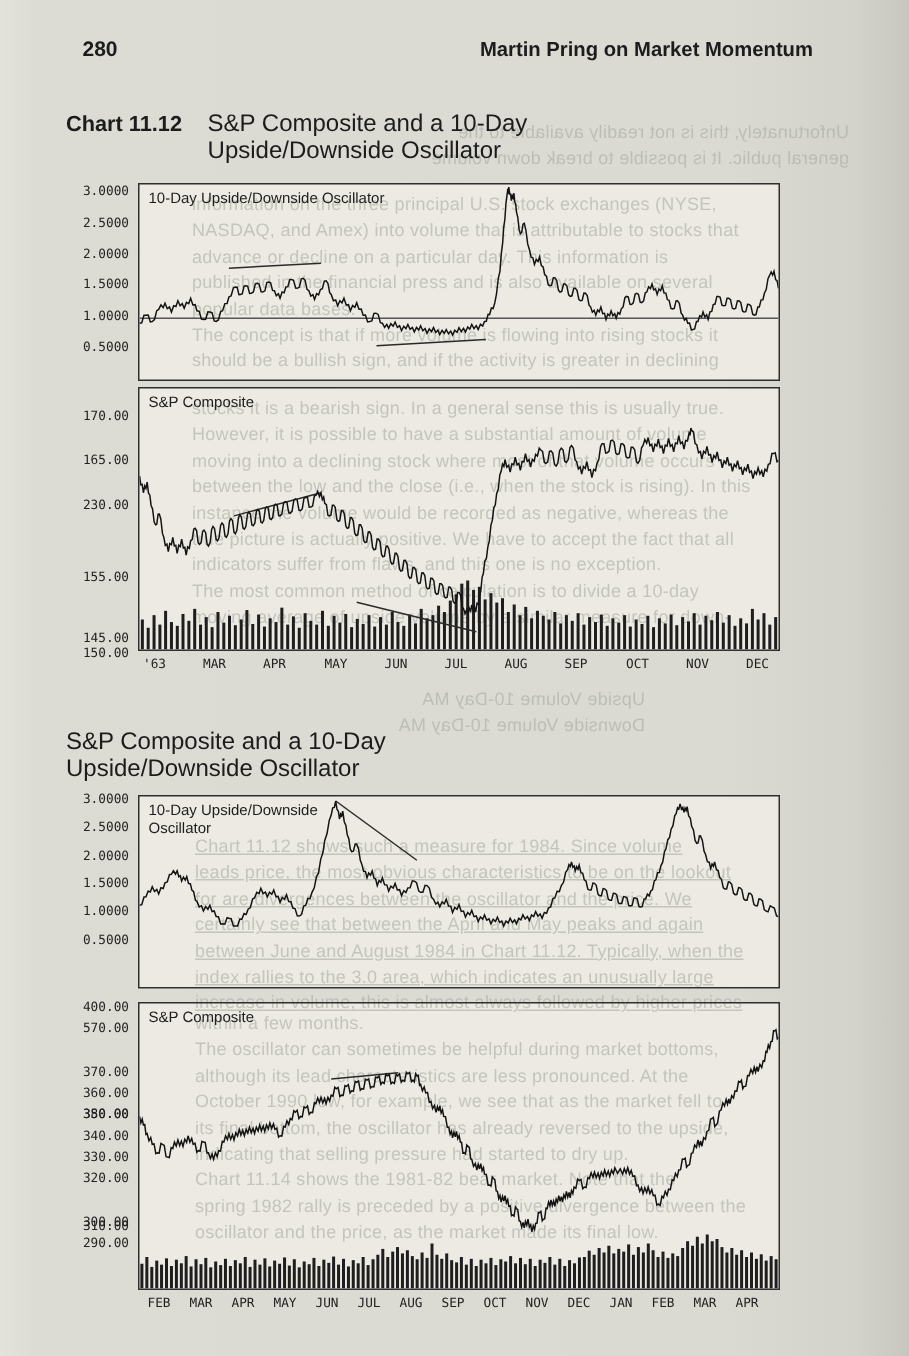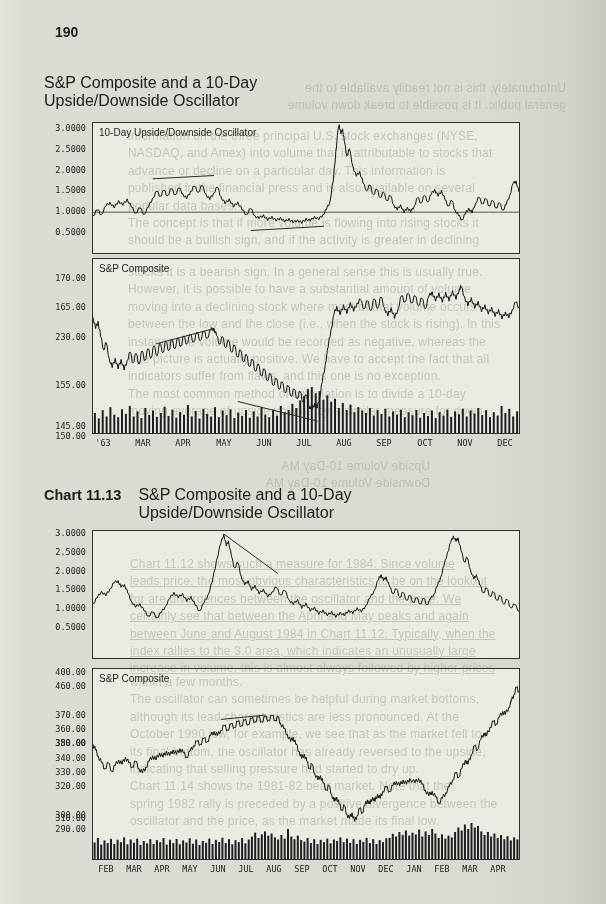--- a/index.html
+++ b/index.html
@@ -64,23 +64,25 @@
   <div class="bleed" style="left:130px;top:674px;width:442px;">within a few months.
 The oscillator can sometimes be helpful during market bottoms,
 although its lead characteristics are less pronounced.  At the
 October 1990 low, for example, we see that as the market fell to
 its final bottom, the oscillator has already reversed to the upside,
 indicating that selling pressure had started to dry up.
 Chart 11.14 shows the 1981-82 bear market.  Note that the
 spring 1982 rally is preceded by a positive divergence between the
 oscillator and the price, as the market made its final low.</div>
 
-  <div class="hdr-num">190</div>
+  <div class="hdr-num">280</div>
+  <div class="hdr-title">Martin Pring on Market Momentum</div>
 
   <div class="chart-head" id="head1">
+    <span class="num">Chart 11.12</span>
     <span class="ttl">S&amp;P Composite and a 10-Day
 Upside/Downside Oscillator</span>
   </div>
 
   <svg class="panel" width="426" height="130" style="left:92px;top:122px;">
       <line x1="0" x2="426" y1="89.2" y2="89.2" stroke="#555" stroke-width="1"></line>
       <line x1="59.6" y1="55.8" x2="121.0" y2="52.5" stroke="#2a2a2a" stroke-width="1"></line>
       <line x1="158.0" y1="107.5" x2="230.9" y2="103.3" stroke="#2a2a2a" stroke-width="1"></line>
       <polyline points="0.0,92.5 1.5,92.2 3.0,87.1 4.3,87.1 5.8,87.0 7.2,91.6 8.5,91.3 10.0,90.0 11.5,84.1 12.8,83.3 14.3,80.3 15.8,82.0 17.0,79.2 18.5,82.8 20.0,81.7 21.3,85.0 22.8,80.8 24.3,81.3 25.6,77.5 27.1,80.8 28.5,79.4 29.8,82.5 31.3,78.6 32.8,79.4 34.1,75.8 35.6,80.3 37.1,80.1 38.3,84.2 39.8,84.6 41.3,89.8 42.6,90.0 44.1,89.8 45.6,84.9 46.9,85.0 48.4,85.6 49.8,90.9 51.1,91.3 52.6,90.3 54.1,84.7 55.4,84.2 56.9,79.4 58.4,79.3 59.6,75.0 61.1,74.2 62.6,68.8 63.9,68.3 65.1,68.5 66.3,73.4 67.3,73.3 68.5,72.9 69.7,67.7 70.7,67.5 72.1,67.7 73.4,72.6 74.5,72.5 75.9,71.7 77.2,66.3 78.4,65.8 79.7,66.3 81.1,71.5 82.2,71.7 83.6,70.9 84.9,65.4 86.1,65.0 87.4,65.5 88.7,70.6 89.9,70.8 91.2,74.1 92.6,72.8 93.7,75.8 95.1,71.6 96.4,72.1 97.6,68.3 98.9,68.1 100.2,63.3 101.4,63.3 102.7,63.8 104.1,69.0 105.2,69.2 106.6,68.4 107.9,62.9 109.1,62.5 110.4,63.9 111.7,69.9 112.9,70.8 114.2,74.4 115.6,73.4 116.7,76.7 118.1,72.8 119.4,73.6 120.6,70.0 121.9,69.5 123.2,64.4 124.4,64.2 125.6,65.8 126.8,72.1 127.8,73.3 129.3,77.5 130.8,77.0 132.1,80.8 133.6,77.5 135.0,78.9 136.3,75.8 137.8,80.3 139.3,80.1 140.6,84.2 142.1,80.7 143.6,81.9 144.8,78.8 146.3,83.2 147.8,83.0 149.1,87.1 150.6,87.0 152.1,91.6 153.4,91.3 154.9,90.9 156.3,85.9 157.6,85.8 159.1,86.6 160.6,92.1 161.9,92.5 163.4,95.2 164.9,93.3 166.1,95.8 167.6,92.8 169.1,94.5 170.4,91.7 171.9,95.3 173.4,94.2 174.7,97.5 176.2,94.5 177.6,96.1 178.9,93.3 180.4,96.6 181.9,95.3 183.2,98.3 184.7,95.3 186.2,97.0 187.4,94.2 188.9,97.5 190.4,96.1 191.7,99.2 193.2,96.3 194.7,98.1 196.0,95.4 197.5,98.6 198.9,97.1 200.2,100.0 201.7,97.3 203.2,99.2 204.5,96.7 206.0,99.5 207.5,97.7 208.7,100.4 210.2,97.1 211.7,98.5 213.0,95.4 214.5,98.0 216.0,95.9 217.3,98.3 218.8,95.0 220.2,96.4 221.5,93.3 223.0,96.1 224.5,94.1 225.8,96.7 227.3,93.2 228.8,94.4 230.0,91.3 231.2,91.2 232.4,86.5 233.4,86.7 234.6,82.3 235.8,82.7 236.9,78.8 238.0,73.0 239.2,62.6 240.3,57.9 241.2,46.1 242.1,39.1 242.8,28.7 243.6,23.0 244.3,12.6 244.9,7.9 245.4,4.2 245.8,5.1 246.2,1.7 246.8,6.4 247.4,6.5 247.9,10.8 248.5,7.5 249.1,8.9 249.6,5.8 250.2,11.8 250.8,13.0 251.3,18.3 252.2,21.9 253.1,30.1 253.9,32.9 254.8,32.0 255.7,26.4 256.5,25.8 257.6,30.4 258.8,39.6 259.9,43.3 261.1,48.4 262.2,48.8 263.3,53.3 264.5,50.0 265.7,51.4 266.7,48.3 267.9,54.0 269.1,54.9 270.1,60.0 271.3,61.1 272.5,66.8 273.5,67.5 274.7,67.2 275.9,62.1 276.9,62.1 278.1,63.9 279.3,70.4 280.3,71.7 281.5,71.3 282.7,66.3 283.7,66.3 284.9,67.6 286.1,73.6 287.1,74.6 288.3,74.2 289.5,69.2 290.5,69.2 291.7,70.5 292.9,76.6 293.9,77.5 295.1,77.3 296.3,72.4 297.3,72.5 298.5,74.1 299.7,80.5 300.8,81.7 301.9,85.1 303.1,83.9 304.2,87.1 305.4,83.6 306.5,84.9 307.6,81.7 308.8,86.1 310.0,85.9 311.0,90.0 312.2,86.4 313.4,87.5 314.4,84.2 315.6,87.5 316.8,86.1 317.8,89.2 319.0,85.4 320.2,86.4 321.2,82.9 322.4,81.6 323.6,75.5 324.6,74.6 325.8,74.9 327.0,79.9 328.0,80.0 329.2,78.9 330.4,73.2 331.4,72.5 332.6,73.1 333.8,78.4 334.8,78.8 336.0,77.8 337.2,72.2 338.2,71.7 339.4,68.2 340.6,69.4 341.7,66.3 342.8,70.3 344.0,69.6 345.1,73.3 346.3,69.7 347.4,70.8 348.5,67.5 349.7,72.3 350.9,72.4 351.9,76.7 353.1,77.3 354.3,82.6 355.3,82.9 356.5,82.6 357.7,77.6 358.7,77.5 359.9,79.3 361.1,85.8 362.1,87.1 363.3,90.5 364.5,89.3 365.5,92.5 366.7,92.4 367.9,97.0 368.9,96.7 370.1,96.3 371.3,91.3 372.3,91.3 373.5,87.5 374.7,88.4 375.7,85.0 376.9,88.3 378.1,86.9 379.1,90.0 380.3,84.9 381.5,84.6 382.5,80.0 383.7,79.7 384.9,74.6 386.0,74.6 387.1,75.2 388.3,80.5 389.4,80.8 390.6,80.6 391.7,75.8 392.8,75.8 394.0,76.8 395.2,82.4 396.2,82.9 397.4,82.6 398.6,77.6 399.6,77.5 400.8,78.6 402.0,84.3 403.0,85.0 404.2,84.8 405.4,79.9 406.4,80.0 407.6,80.9 408.8,86.5 409.8,87.1 411.0,86.7 412.2,81.7 413.2,81.7 414.4,76.9 415.6,76.8 416.6,72.5 417.8,70.0 419.0,62.8 420.0,60.8 421.1,58.3 422.1,60.4 423.0,57.9 424.1,63.4 425.1,64.2 426.0,69.2" fill="none" stroke="#141414" stroke-width="1"></polyline>
     </svg>
@@ -197,29 +199,30 @@
       <rect x="415.3" y="149.8" width="2" height="24.2" fill="#1e1e1e"></rect>
       <rect x="419.2" y="157.4" width="2" height="16.6" fill="#1e1e1e"></rect>
       <rect x="423.1" y="152.4" width="2" height="21.6" fill="#1e1e1e"></rect>
       <line x1="63.0" y1="84.9" x2="121.0" y2="69.5" stroke="#2a2a2a" stroke-width="1"></line>
       <line x1="144.8" y1="142.5" x2="224.5" y2="162.1" stroke="#2a2a2a" stroke-width="1"></line>
       <polyline points="0.0,58.2 0.9,64.2 1.8,64.0 2.6,69.5 3.5,64.9 4.3,66.6 5.1,62.4 6.0,69.8 6.9,71.1 7.7,77.8 8.7,80.3 9.8,89.0 10.7,90.9 11.5,90.5 12.4,83.8 13.2,83.7 14.2,87.0 15.3,96.6 16.2,99.2 17.2,104.6 18.3,103.7 19.2,108.7 20.2,103.3 21.3,104.1 22.2,99.2 23.2,105.0 24.2,104.6 25.1,109.9 26.2,104.4 27.2,105.3 28.1,100.4 29.2,106.2 30.2,105.8 31.1,111.1 32.1,105.6 33.2,106.5 34.1,101.5 35.1,100.7 36.2,93.6 37.1,93.2 38.1,94.9 39.1,102.8 40.0,103.9 41.1,102.7 42.1,95.2 43.0,94.4 44.1,96.1 45.1,104.0 46.0,105.1 47.1,102.6 48.1,93.9 49.0,92.0 50.0,93.3 51.1,100.8 52.0,101.5 53.0,99.5 54.1,91.1 55.0,89.7 56.0,90.9 57.0,98.4 57.9,99.2 59.0,96.9 60.0,88.4 60.9,86.7 62.0,88.1 63.0,95.9 63.9,96.8 64.9,94.5 66.0,86.0 66.9,84.3 67.9,85.6 69.0,93.1 69.9,93.8 70.9,92.0 72.0,83.8 72.8,82.5 73.9,83.6 74.9,90.9 75.8,91.5 76.9,89.8 77.9,81.9 78.8,80.8 79.9,81.8 80.9,89.1 81.8,89.7 82.8,88.0 83.9,80.1 84.8,79.0 85.8,79.8 86.9,86.9 87.8,87.3 88.8,85.9 89.8,78.1 90.7,77.2 91.8,77.8 92.8,84.7 93.7,84.9 94.9,83.7 96.1,76.2 97.1,75.4 98.3,76.0 99.5,82.9 100.5,83.1 101.7,81.9 102.9,74.4 103.9,73.6 105.1,74.3 106.3,81.1 107.4,81.4 108.5,80.3 109.7,73.0 110.8,72.5 112.0,72.6 113.1,79.1 114.2,79.0 115.4,78.4 116.6,71.5 117.6,71.3 118.8,68.6 120.0,72.1 121.0,69.5 121.9,74.1 122.8,72.4 123.5,76.6 124.6,77.4 125.6,84.5 126.5,84.9 127.6,84.5 128.6,77.8 129.5,77.8 130.5,79.4 131.6,87.4 132.5,88.5 133.5,88.1 134.6,81.4 135.5,81.4 136.5,83.4 137.6,91.8 138.5,93.2 139.5,92.8 140.5,86.2 141.4,86.1 142.5,88.2 143.5,96.5 144.4,98.0 145.5,97.6 146.5,90.9 147.4,90.9 148.4,92.9 149.5,101.3 150.4,102.7 151.4,102.3 152.5,95.7 153.4,95.6 154.4,97.7 155.4,106.0 156.3,107.5 157.4,107.1 158.4,100.4 159.3,100.4 160.4,102.4 161.4,110.8 162.3,112.2 163.3,111.8 164.4,105.2 165.3,105.1 166.3,107.2 167.4,115.5 168.3,117.0 169.3,116.6 170.4,109.9 171.3,109.9 172.3,111.9 173.3,120.3 174.2,121.7 175.3,121.3 176.3,114.7 177.2,114.6 178.3,116.7 179.3,125.0 180.2,126.5 181.2,126.1 182.3,119.4 183.2,119.4 184.2,121.0 185.3,128.9 186.2,130.1 187.2,129.6 188.2,123.0 189.1,122.9 190.2,124.6 191.2,132.5 192.1,133.6 193.2,133.2 194.2,126.5 195.1,126.5 196.2,128.1 197.2,136.1 198.1,137.2 199.1,136.8 200.2,130.1 201.1,130.1 202.1,131.3 203.2,138.8 204.1,139.6 205.1,139.2 206.1,132.5 207.0,132.4 208.1,134.1 209.1,142.0 210.0,143.1 211.1,142.7 212.1,136.0 213.0,136.0 214.0,137.6 215.1,145.6 216.0,146.7 217.0,150.2 218.1,147.5 219.0,150.8 219.9,146.5 220.8,148.4 221.5,144.3 222.4,148.1 223.3,145.5 224.1,149.1 225.0,143.2 225.9,143.7 226.6,138.4 227.5,135.3 228.4,125.9 229.2,123.5 230.2,115.2 231.3,113.1 232.2,105.7 233.2,101.6 234.3,91.1 235.2,87.9 236.2,79.6 237.2,77.5 238.1,70.1 239.2,67.0 240.2,57.6 241.1,55.2 242.0,50.4 242.9,51.9 243.7,47.5 244.9,52.5 246.1,51.2 247.1,55.8 248.3,50.2 249.5,50.8 250.5,45.7 251.7,50.9 252.9,49.9 253.9,54.6 255.1,48.6 256.3,48.8 257.3,43.4 258.5,48.6 259.7,47.5 260.7,52.3 261.9,47.3 263.1,48.5 264.1,43.9 265.3,45.0 266.5,39.8 267.5,41.0 268.7,42.0 269.9,49.3 270.9,49.9 272.1,49.1 273.3,42.0 274.3,41.6 275.5,43.0 276.7,50.7 277.8,51.7 278.9,49.6 280.1,41.3 281.2,39.8 282.4,41.0 283.5,48.5 284.6,49.3 285.8,47.4 287.0,39.3 288.0,38.0 289.2,39.7 290.4,47.6 291.4,48.7 292.6,53.7 293.8,52.4 294.8,57.0 296.0,52.0 297.2,53.3 298.2,48.7 299.4,54.5 300.6,54.1 301.6,59.4 302.8,54.0 304.0,54.8 305.0,49.9 306.2,47.4 307.4,38.7 308.4,36.8 309.6,36.8 310.8,43.1 311.8,42.8 313.0,41.9 314.2,34.8 315.2,34.4 316.4,35.7 317.6,43.2 318.6,43.9 319.8,43.5 321.0,36.9 322.1,36.8 323.2,38.1 324.4,45.6 325.5,46.3 326.7,45.9 327.8,39.2 328.9,39.2 330.1,40.8 331.3,48.8 332.3,49.9 333.5,47.8 334.7,39.5 335.7,38.0 336.9,34.0 338.1,36.4 339.1,32.7 340.3,38.1 341.5,37.2 342.5,42.2 343.7,37.2 344.9,38.4 345.9,33.8 347.1,39.3 348.3,38.4 349.3,43.4 350.5,37.7 351.7,38.4 352.7,33.3 353.9,38.5 355.1,37.4 356.1,42.2 357.3,36.3 358.5,36.8 359.5,31.5 360.7,36.7 361.9,35.6 363.0,40.4 364.1,34.6 365.3,35.0 366.4,29.7 367.0,31.2 367.6,26.4 368.1,27.9 369.3,29.1 370.4,36.7 371.5,37.4 372.7,42.8 373.9,42.0 374.9,46.9 376.1,41.9 377.3,43.2 378.3,38.6 379.5,44.4 380.7,44.0 381.7,49.3 382.9,44.7 384.1,46.4 385.1,42.2 386.3,48.0 387.5,47.6 388.5,52.9 389.7,48.3 390.9,50.0 391.9,45.7 393.1,51.1 394.3,50.3 395.3,55.2 396.5,50.6 397.7,52.3 398.7,48.1 399.9,53.5 401.1,52.7 402.1,57.6 403.3,53.0 404.5,54.7 405.6,50.5 406.7,55.9 407.9,55.0 409.0,60.0 410.2,55.4 411.3,57.1 412.4,52.9 413.6,57.0 414.8,54.9 415.8,58.8 417.0,53.8 418.2,55.1 419.2,50.5 420.4,50.1 421.6,43.4 422.6,43.4 423.8,42.9 425.0,48.8 426.0,48.1" fill="none" stroke="#141414" stroke-width="1"></polyline>
     </svg>
   <div class="inplot" style="left:99px;top:263px;">S&amp;P Composite</div>
 
   <div class="chart-head" id="head2">
-    <span class="num">Chart 11.13</span>
     <span class="ttl">S&amp;P Composite and a 10-Day
 Upside/Downside Oscillator</span>
   </div>
 
   <svg class="panel" width="426" height="127" style="left:92px;top:530px;">
       <line x1="130.8" y1="3.0" x2="184.9" y2="42.5" stroke="#2a2a2a" stroke-width="1"></line>
       <polyline points="0.0,72.5 1.5,72.1 3.0,67.0 4.3,66.9 5.8,63.0 7.2,63.7 8.5,60.1 10.0,63.4 11.5,62.0 12.8,65.0 14.3,60.8 15.8,61.3 17.0,57.5 18.5,57.0 20.0,52.0 21.3,51.9 22.6,49.5 24.0,51.8 25.1,49.6 26.2,53.5 27.2,52.8 28.1,56.4 29.3,53.8 30.5,55.8 31.5,53.4 32.7,58.0 33.9,58.1 34.9,62.4 36.1,63.5 37.3,69.2 38.3,69.9 39.8,73.6 41.3,72.8 42.6,76.3 44.1,73.4 45.6,75.2 46.9,72.5 48.4,76.7 49.8,76.3 51.1,80.0 52.6,80.2 54.1,85.0 55.4,84.9 56.9,85.1 58.4,80.8 59.6,81.2 61.1,81.5 62.6,86.4 63.9,86.4 65.4,86.4 66.9,81.7 68.2,81.9 69.7,78.0 71.1,78.7 72.4,75.1 73.9,74.0 75.4,68.4 76.7,67.6 78.2,63.9 79.7,64.7 80.9,61.2 82.4,64.7 83.9,63.7 85.2,66.9 86.7,63.8 88.2,65.2 89.5,62.4 91.0,66.8 92.4,66.6 93.7,70.6 95.2,67.3 96.7,68.5 98.0,65.4 99.5,70.1 101.0,70.2 102.2,74.4 103.7,74.7 105.2,79.6 106.5,79.7 108.0,78.7 109.5,73.1 110.8,72.5 112.3,68.0 113.7,68.0 115.0,63.9 116.5,60.9 118.0,53.4 119.3,51.1 120.8,41.9 122.3,37.4 123.5,29.3 125.0,24.9 126.5,15.9 127.8,12.4 128.8,7.6 129.9,7.3 130.8,3.0 131.7,8.7 132.6,9.9 133.3,15.0 134.1,11.7 134.8,12.9 135.5,9.8 136.5,16.8 137.6,19.3 138.5,25.6 139.5,28.0 140.5,35.0 141.4,36.8 142.6,36.5 143.8,31.6 144.8,31.6 146.0,34.8 147.2,42.6 148.2,45.1 149.4,49.8 150.6,49.9 151.7,54.1 152.8,51.0 154.0,52.5 155.1,49.6 156.3,54.5 157.4,54.9 158.5,59.4 159.7,56.0 160.9,57.2 161.9,54.1 163.4,58.8 164.9,58.9 166.1,63.1 167.6,59.8 169.1,61.0 170.4,57.9 171.9,62.3 173.4,62.1 174.7,66.1 176.2,62.8 177.6,64.0 178.9,60.9 180.4,60.8 181.9,56.2 183.2,56.4 184.7,57.5 186.2,63.1 187.4,63.9 188.9,63.8 190.4,59.2 191.7,59.4 193.2,61.0 194.7,67.2 196.0,68.4 197.5,71.7 198.9,70.5 200.2,73.6 201.7,70.3 203.2,71.5 204.5,68.4 206.0,73.1 207.5,73.2 208.7,77.4 210.2,74.0 211.7,75.2 213.0,72.1 214.5,76.6 216.0,76.4 217.3,80.4 218.8,77.3 220.2,78.8 221.5,75.9 223.0,80.1 224.5,79.6 225.8,83.4 227.3,80.3 228.8,81.8 230.0,78.9 231.5,82.5 233.0,81.6 234.3,84.9 235.8,81.8 237.3,83.3 238.6,80.4 240.1,84.0 241.5,83.1 242.8,86.4 244.3,83.1 245.8,84.3 247.1,81.2 248.6,84.0 250.1,82.3 251.3,84.9 252.8,81.3 254.3,82.2 255.6,78.9 257.1,81.7 258.6,80.0 259.9,82.7 261.4,79.0 262.8,80.0 264.1,76.7 265.6,79.8 267.1,78.3 268.4,81.2 269.9,77.3 271.4,77.9 272.6,74.4 274.1,73.6 275.6,68.1 276.9,67.6 278.4,63.2 279.9,63.4 281.2,59.4 282.7,57.2 284.1,50.5 285.4,48.8 286.3,45.5 287.2,46.7 288.0,43.6 288.9,47.2 289.8,46.3 290.5,49.6 291.4,46.8 292.3,48.5 293.1,45.8 294.3,50.8 295.5,51.2 296.5,55.6 297.7,56.5 298.9,61.9 299.9,62.4 301.1,62.3 302.3,57.7 303.3,57.9 304.5,59.2 305.7,65.2 306.7,66.1 307.9,66.1 309.1,61.4 310.1,61.6 311.3,62.7 312.5,68.4 313.5,69.1 314.7,69.1 315.9,64.5 316.9,64.6 318.1,65.5 319.3,70.9 320.4,71.4 321.5,71.3 322.7,66.7 323.8,66.9 325.0,67.5 326.1,72.6 327.2,72.9 328.4,72.6 329.6,67.7 330.6,67.6 331.8,68.2 333.0,73.4 334.0,73.6 335.2,73.3 336.4,68.4 337.4,68.4 338.6,65.0 339.8,66.2 340.8,63.1 342.0,62.0 343.2,56.3 344.2,55.6 345.4,50.8 346.6,50.6 347.6,46.2 348.8,43.8 350.0,36.8 351.0,34.9 352.2,28.8 353.4,27.3 354.4,21.8 355.6,19.6 356.8,12.9 357.8,11.3 358.7,7.5 359.6,8.3 360.4,4.9 361.3,8.4 362.2,7.3 363.0,10.5 363.7,7.7 364.4,9.4 365.1,6.8 366.1,12.9 367.2,14.4 368.1,19.9 369.3,22.3 370.4,29.3 371.5,31.2 372.4,31.0 373.3,26.2 374.0,26.3 375.2,29.1 376.4,36.5 377.4,38.7 378.6,43.5 379.8,43.8 380.8,48.1 381.7,45.0 382.6,46.5 383.4,43.6 384.6,48.8 385.8,49.4 386.8,54.1 388.0,55.2 389.2,60.9 390.2,61.6 391.4,61.6 392.6,56.9 393.6,57.1 394.8,58.5 396.0,64.4 397.0,65.4 398.2,65.3 399.4,60.7 400.4,60.9 401.6,62.2 402.8,68.2 403.8,69.1 405.0,69.1 406.2,64.5 407.3,64.6 408.4,66.0 409.6,71.9 410.7,72.9 411.9,72.8 413.0,68.2 414.1,68.4 415.3,69.6 416.5,75.4 417.5,76.3 419.0,76.9 420.5,72.9 421.7,73.6 423.2,74.4 424.7,79.6 426.0,80.0" fill="none" stroke="#141414" stroke-width="1"></polyline>
     </svg>
+  <div class="inplot" style="left:99px;top:535px;">10-Day Upside/Downside
+Oscillator</div>
 
   <svg class="panel" width="426" height="190" style="left:92px;top:668px;">
       <rect x="0.6" y="173.5" width="2" height="16.5" fill="#1e1e1e"></rect>
       <rect x="3.9" y="169.0" width="2" height="21.0" fill="#1e1e1e"></rect>
       <rect x="7.2" y="175.6" width="2" height="14.4" fill="#1e1e1e"></rect>
       <rect x="10.5" y="171.4" width="2" height="18.6" fill="#1e1e1e"></rect>
       <rect x="13.7" y="174.1" width="2" height="15.9" fill="#1e1e1e"></rect>
       <rect x="17.0" y="169.9" width="2" height="20.1" fill="#1e1e1e"></rect>
       <rect x="20.3" y="175.0" width="2" height="15.0" fill="#1e1e1e"></rect>
       <rect x="23.6" y="170.8" width="2" height="19.2" fill="#1e1e1e"></rect>
@@ -373,21 +376,21 @@
     <div class="xlab" style="left: 410px; top: 438px;">OCT</div>
     <div class="xlab" style="left: 450px; top: 438px;">NOV</div>
     <div class="xlab" style="left: 490px; top: 438px;">DEC</div>
     <div class="ytick" style="left: 28px; top: 528px;">3.0000</div>
     <div class="ytick" style="left: 28px; top: 547px;">2.5000</div>
     <div class="ytick" style="left: 28px; top: 566px;">2.0000</div>
     <div class="ytick" style="left: 28px; top: 584px;">1.5000</div>
     <div class="ytick" style="left: 28px; top: 603px;">1.0000</div>
     <div class="ytick" style="left: 28px; top: 622px;">0.5000</div>
     <div class="ytick" style="left: 28px; top: 667px;">400.00</div>
-    <div class="ytick" style="left: 28px; top: 681px;">460.00</div>
+    <div class="ytick" style="left: 28px; top: 681px;">570.00</div>
     <div class="ytick" style="left: 28px; top: 696px; margin-top: 42px;">380.00</div>
     <div class="ytick" style="left: 28px; top: 710px;">370.00</div>
     <div class="ytick" style="left: 28px; top: 724px;">360.00</div>
     <div class="ytick" style="left: 28px; top: 738px;">350.00</div>
     <div class="ytick" style="left: 28px; top: 753px;">340.00</div>
     <div class="ytick" style="left: 28px; top: 767px;">330.00</div>
     <div class="ytick" style="left: 28px; top: 781px;">320.00</div>
     <div class="ytick" style="left: 28px; top: 795px; margin-top: 18px;">310.00</div>
     <div class="ytick" style="left: 28px; top: 810px;">300.00</div>
     <div class="ytick" style="left: 28px; top: 824px;">290.00</div>

